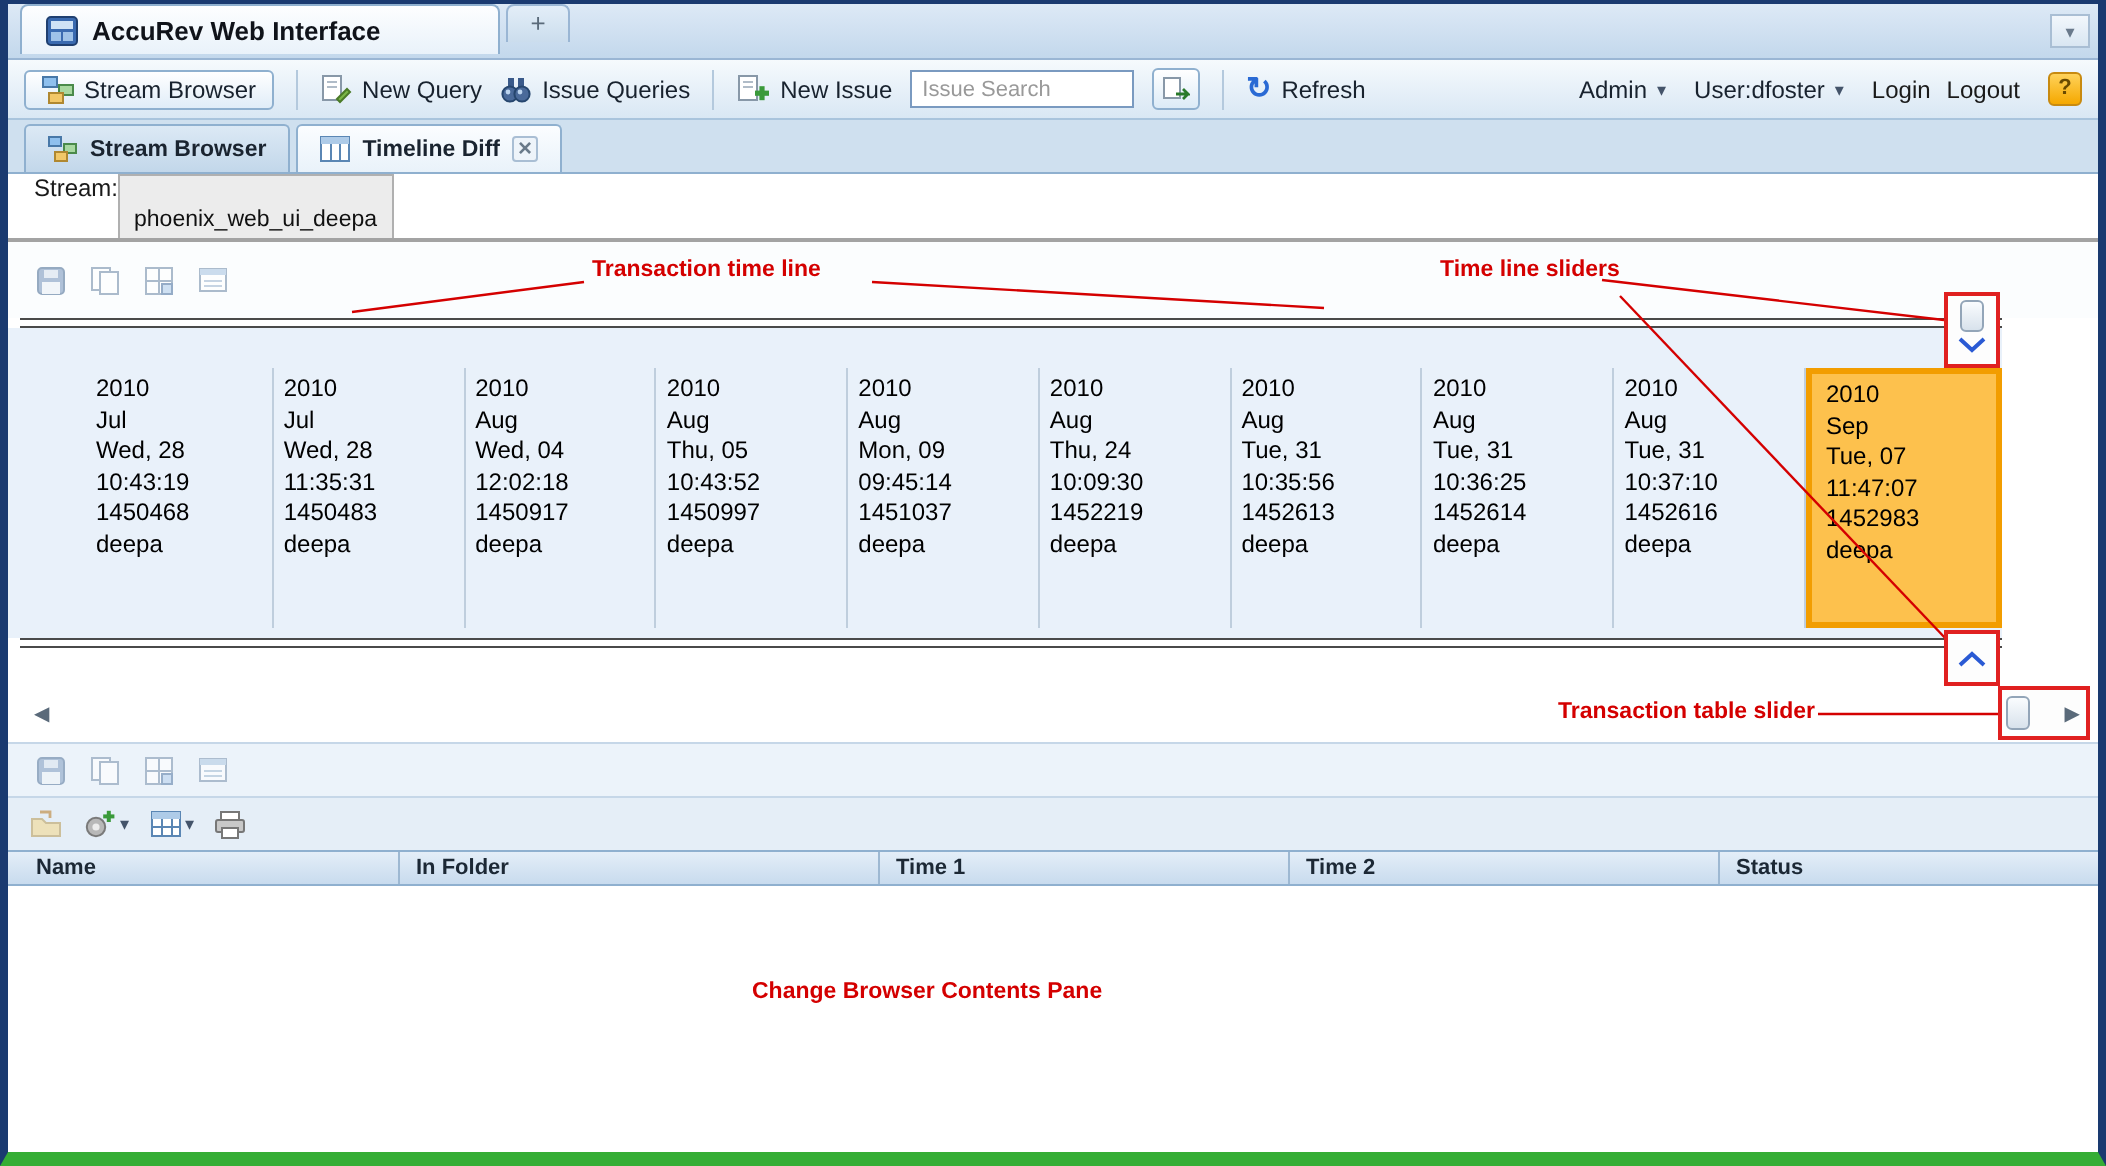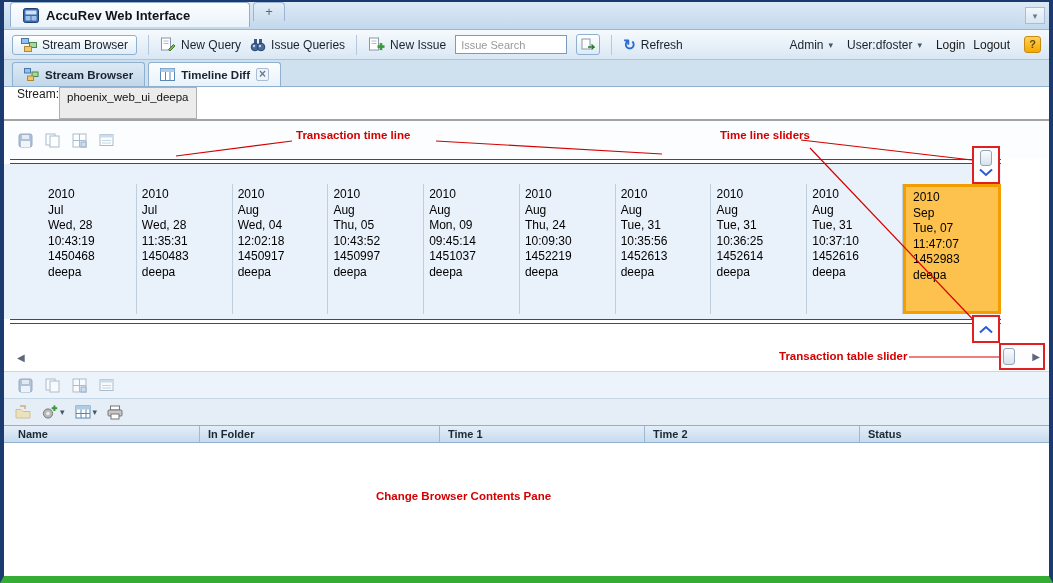--- a/index.html
+++ b/index.html
@@ -44,21 +44,21 @@
   .tab-bar{height:27px;background:#cfe0ef;border-bottom:1px solid #8fb0cf;display:flex;align-items:flex-end;
     padding-left:8px;gap:3px}
   .tab{height:24px;display:flex;align-items:center;gap:6px;padding:0 11px;border:1px solid #8fb0cf;border-bottom:none;
     border-radius:3px 3px 0 0;background:linear-gradient(#dcE9f5,#c2d7ea);font-size:11.5px;font-weight:bold;color:#1a2430;cursor:pointer}
   .tab.active{background:linear-gradient(#fbfdff,#e9f2fa)}
   .tab-close{color:#6a7a8a;font-size:12px;font-weight:bold;border:1px solid #a9bed4;border-radius:2px;
     width:13px;height:13px;line-height:11px;text-align:center;background:#eef4fa;cursor:pointer}
 
   
   .stream-row{height:32px;display:flex;gap:0;padding-left:13px;background:#fff}
-  .stream-value{background:#ececec;border:1px solid #b0b0b0;padding:3px 7px;font-size:11.5px;color:#111}
+  .stream-value{background:#ececec;border:1px solid #b0b0b0;padding:16px 7px;font-size:11.5px;color:#111}
 
   
   .timeline-panel{height:224px;border-top:2px solid #a3a3a3;background:#fff;position:relative}
   .tl-toolbar{height:38px;display:flex;align-items:center;gap:12px;padding-left:14px;background:#fbfdfe}
   .tl-toolbar .icon-btn{opacity:.7}
   .icon-btn{cursor:pointer;display:inline-flex;align-items:center;gap:2px}
   .tl-rail{height:5px;margin:0 6px 0 6px;margin-right:48px;border-top:1px solid #4a4a4a;border-bottom:1px solid #4a4a4a}
   .tl-strip{background:#e9f1fa;margin-right:48px}
   .tl-strip.top{height:20px}
   .tl-strip.bottom{height:5px}

